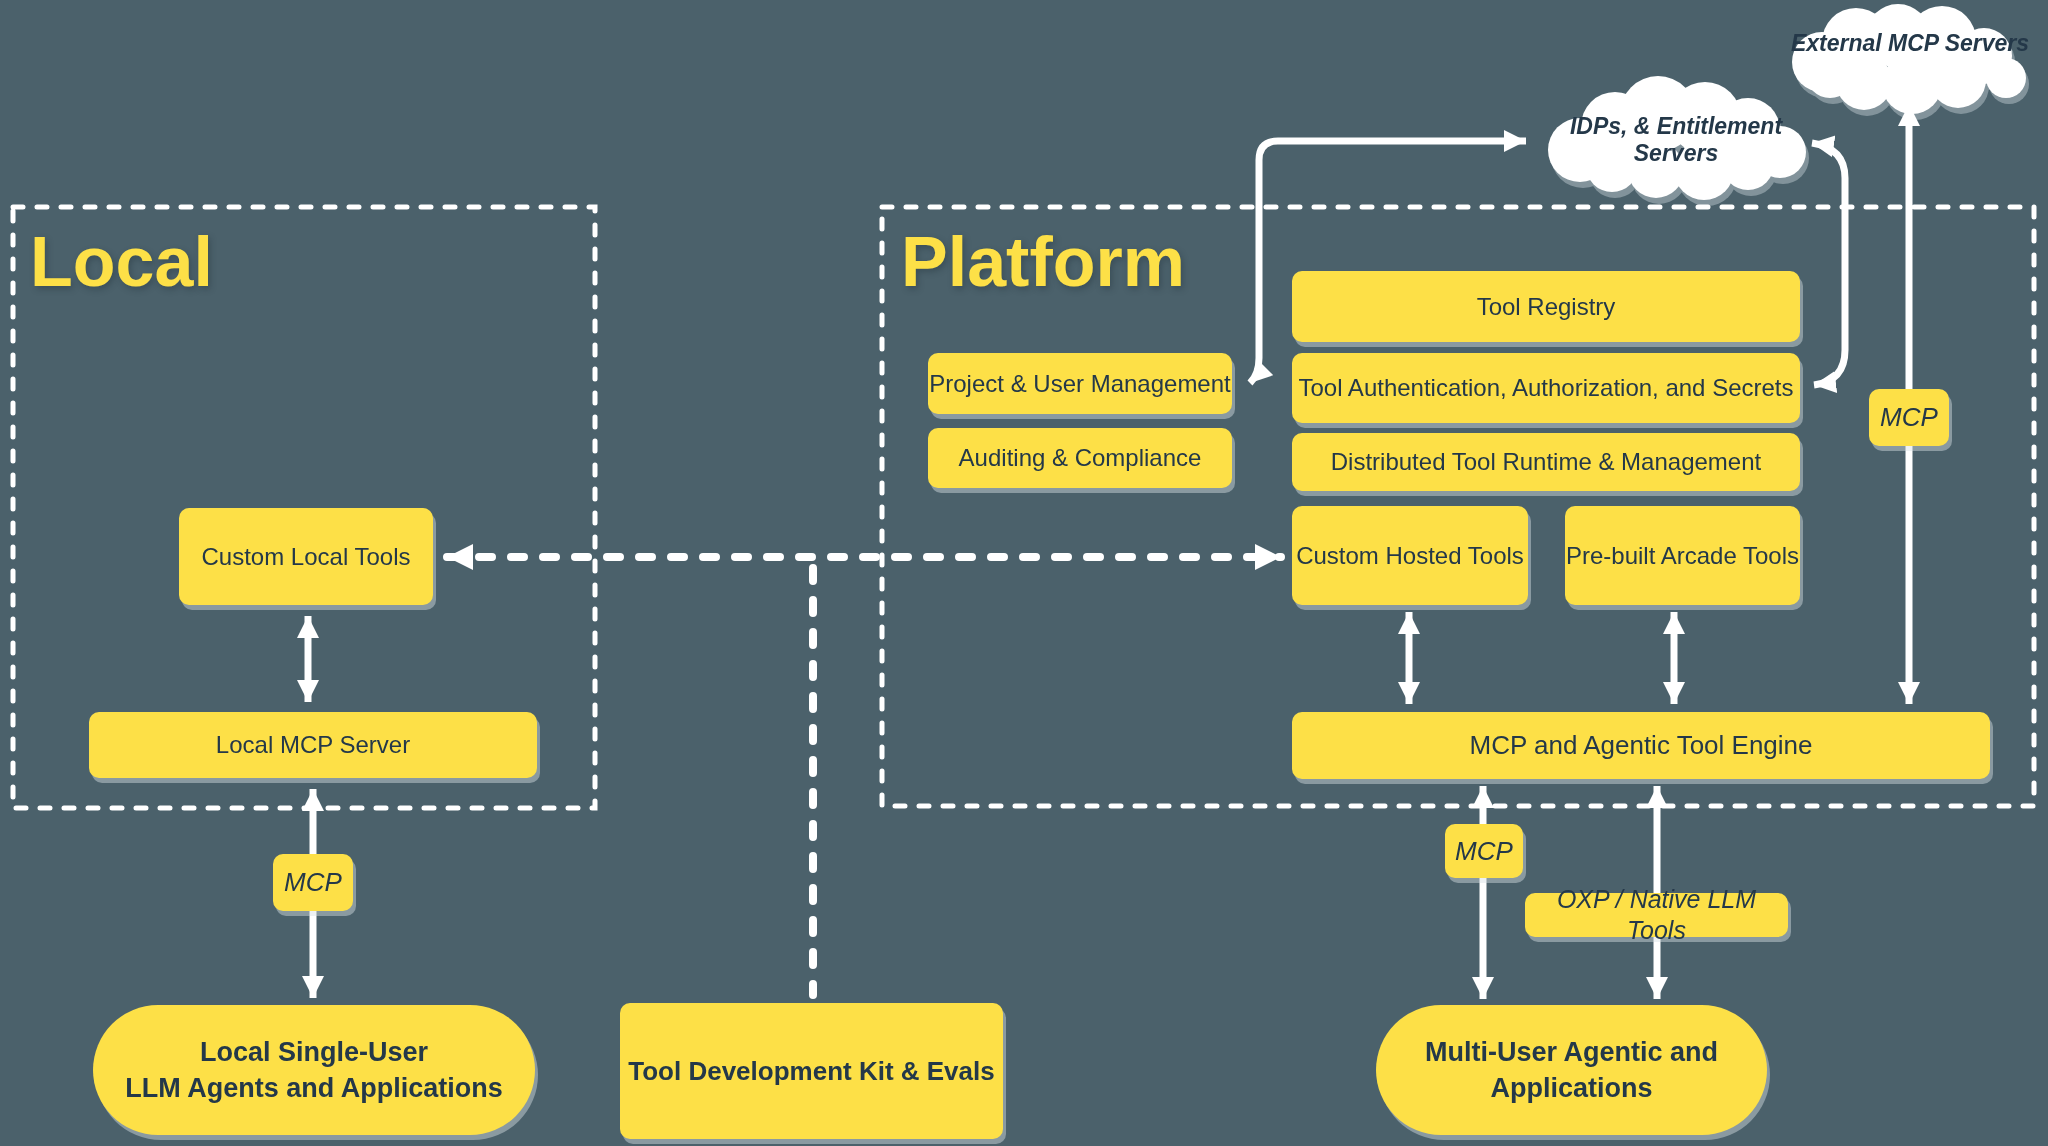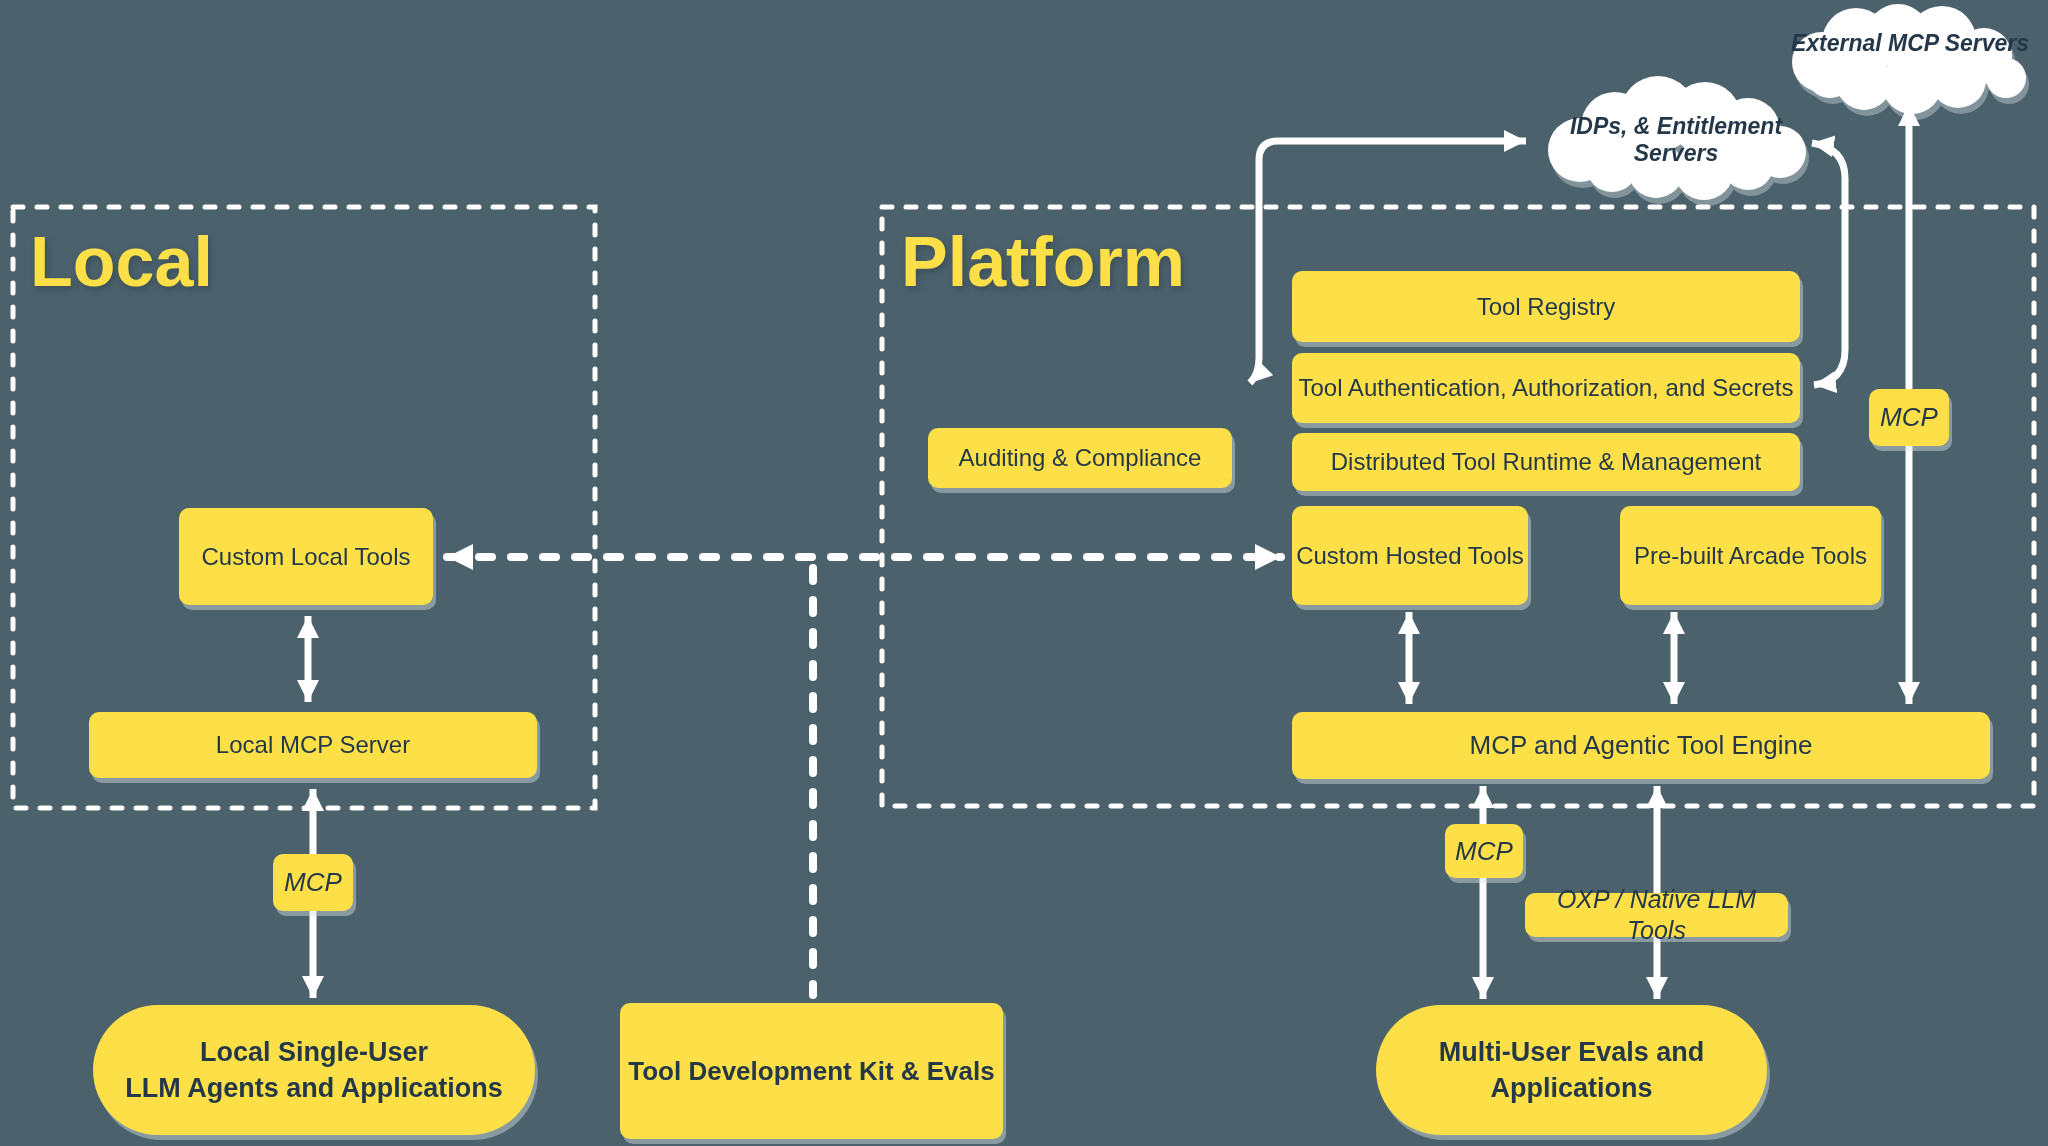--- a/index.html
+++ b/index.html
@@ -21,21 +21,21 @@
 
   
   .n-custom-local   {left:179px;  top:508px;  width:254px; height:97px;}
   .n-local-server   {left:89px;   top:712px;  width:448px; height:66px;}
   .n-project-user   {left:928px;  top:353px;  width:304px; height:61px;}
   .n-auditing       {left:928px;  top:428px;  width:304px; height:60px;}
   .n-registry       {left:1292px; top:271px;  width:508px; height:71px;}
   .n-auth           {left:1292px; top:353px;  width:508px; height:70px;}
   .n-distributed    {left:1292px; top:433px;  width:508px; height:58px;}
   .n-hosted         {left:1292px; top:506px;  width:236px; height:99px;}
-  .n-prebuilt       {left:1620px; top:506px;  width:261px; height:99px;}
+  .n-prebuilt       {left:1565px; top:506px;  width:235px; height:99px;}
   .n-engine         {left:1292px; top:712px;  width:698px; height:67px; font-size:26px;}
   .n-mcp-left       {left:273px;  top:854px;  width:80px;  height:57px;}
   .n-mcp-right      {left:1869px; top:389px;  width:80px;  height:57px;}
   .n-mcp-bottom     {left:1445px; top:824px;  width:78px;  height:54px;}
   .n-oxp            {left:1525px; top:893px;  width:263px; height:44px; font-size:25px;}
   .n-tdk            {left:620px;  top:1003px; width:383px; height:136px;}
   .n-pill-left      {left:93px;   top:1005px; width:442px; height:130px;}
   .n-pill-right     {left:1376px; top:1005px; width:391px; height:130px;}
 
   .t-local    {left:30px;  top:222px;}
@@ -134,20 +134,21 @@
 
   <div class="cloud-label cl-external">External MCP Servers</div>
   <div class="cloud-label cl-idps">
     <span>IDPs, &amp; Entitlement</span><br>
     <span>Servers</span>
   </div>
 
   <div class="node n-custom-local">Custom Local Tools</div>
   <div class="node n-local-server">Local MCP Server</div>
 
+  <div class="node n-project-user">Project &amp; User Management</div>
   <div class="node n-auditing">Auditing &amp; Compliance</div>
   <div class="node n-registry">Tool Registry</div>
   <div class="node n-auth">Tool Authentication, Authorization, and Secrets</div>
   <div class="node n-distributed">Distributed Tool Runtime &amp; Management</div>
   <div class="node n-hosted">Custom Hosted Tools</div>
   <div class="node n-prebuilt">Pre-built Arcade Tools</div>
   <div class="node n-engine">MCP and Agentic Tool Engine</div>
 
   <div class="node italic n-mcp-left">MCP</div>
   <div class="node italic n-mcp-right">MCP</div>
@@ -156,18 +157,18 @@
 
   <div class="node boldtxt n-tdk">Tool Development Kit &amp; Evals</div>
   <div class="node pill n-pill-left">
     <div>
       <span>Local Single-User</span><br>
       <span>LLM Agents and Applications</span>
     </div>
   </div>
   <div class="node pill n-pill-right">
     <div>
-      <span>Multi-User Evals and</span><br>
+      <span>Multi-User Agentic and</span><br>
       <span>Applications</span>
     </div>
   </div>
 
 </div>
 
 </body></html>

